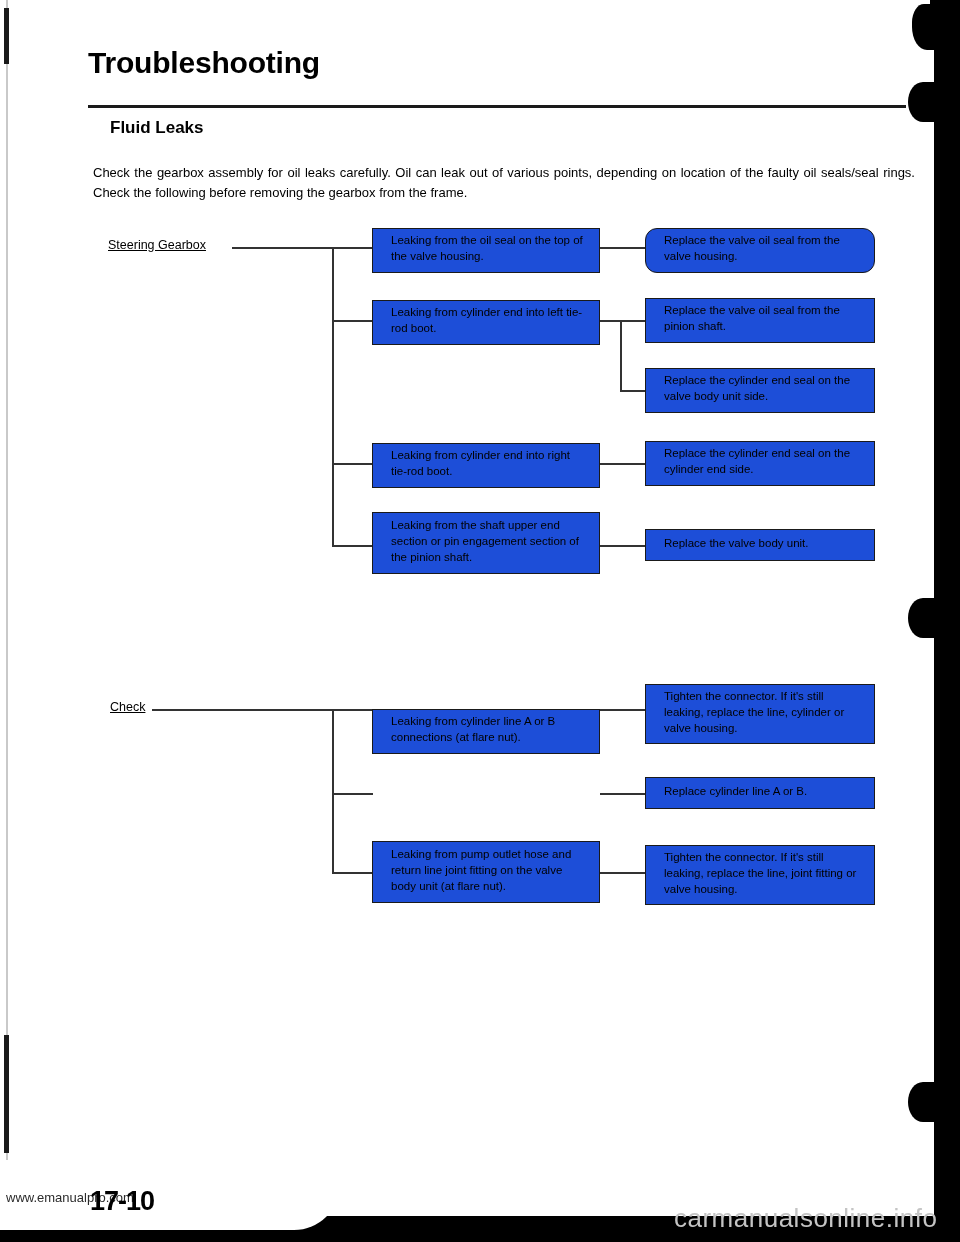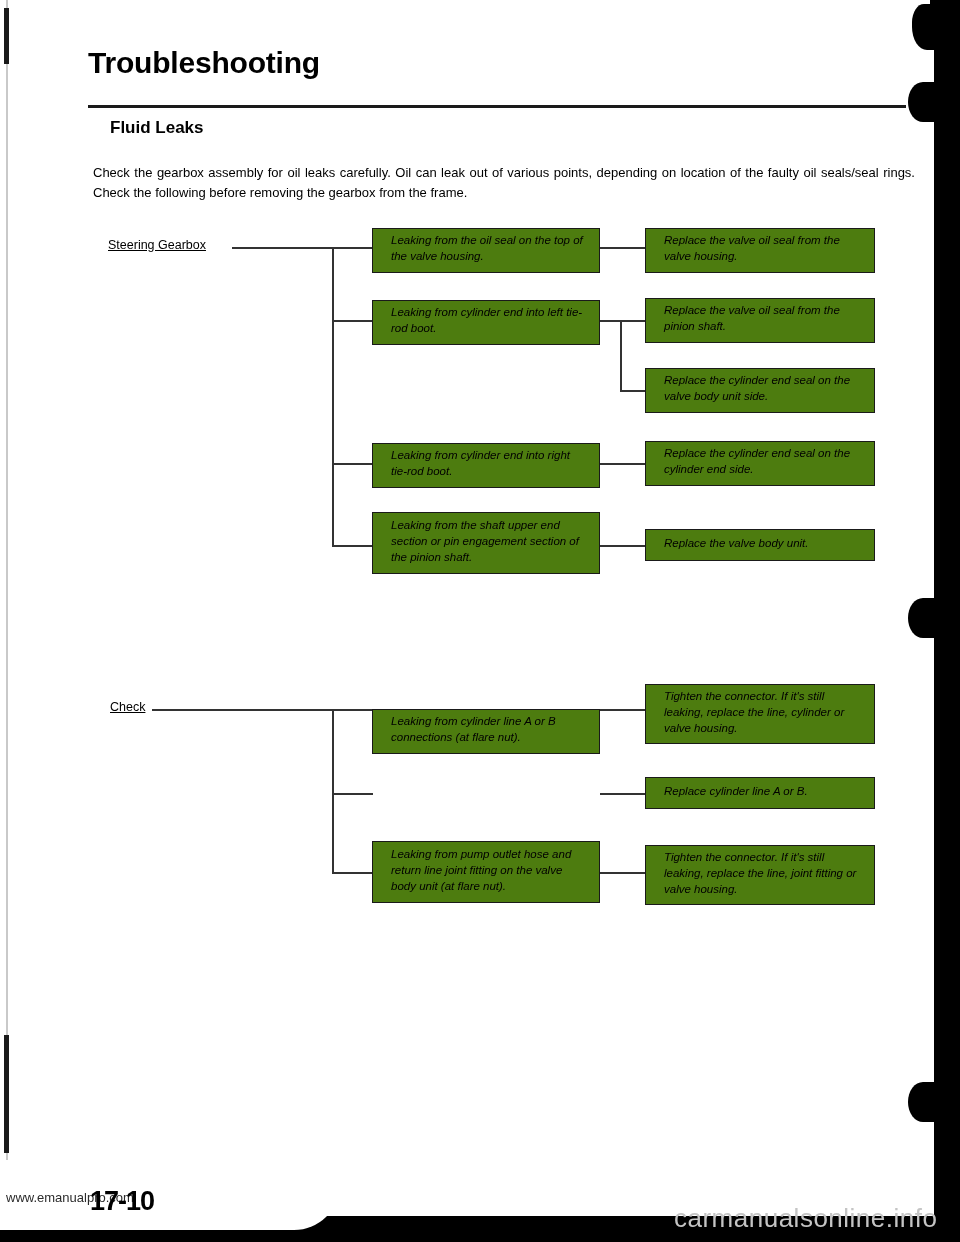--- a/index.html
+++ b/index.html
@@ -113,27 +113,26 @@
     text-decoration: underline;
   }
   #label-steering-gearbox { left: 108px; top: 238px; }
   #label-lines { left: 110px; top: 700px; }
 
   
   .node-box {
     position: absolute;
     box-sizing: border-box;
     border: 1.5px solid #1a1a1a;
-    background: #4d7c0f;
+    background: #1d4ed8;
     font-size: 11.5px;
     line-height: 16px;
     padding: 1px 10px 6px 18px;
     display: flex;
     align-items: center;
-    font-style: italic;
   }
   .node-text { display: block; }
 
   
   .ln-h {
     position: absolute;
     height: 1.5px;
     background: #333333;
   }
   .ln-v {
@@ -215,21 +214,21 @@
   <div class="ln-h" style="left:600px; top:247px; width:45px;"></div>
 
   <div class="ln-h" style="left:600px; top:320px; width:45px;"></div>
   <div class="ln-v" style="left:620px; top:320px; height:71px;"></div>
   <div class="ln-h" style="left:620px; top:390px; width:25px;"></div>
 
   <div class="ln-h" style="left:600px; top:463px; width:45px;"></div>
 
   <div class="ln-h" style="left:600px; top:545px; width:45px;"></div>
 
-  <div class="node-box" style="left:645px; top:228px; width:230px; height:45px;">
+  <div class="node-box" style="left:645px; top:228px; width:230px; height:45px;border-radius:12px;">
     <span class="node-text">Replace the valve oil seal from the valve housing.</span>
   </div>
   <div class="node-box" style="left:645px; top:298px; width:230px; height:45px;">
     <span class="node-text">Replace the valve oil seal from the pinion shaft.</span>
   </div>
   <div class="node-box" style="left:645px; top:368px; width:230px; height:45px;">
     <span class="node-text">Replace the cylinder end seal on the valve body unit side.</span>
   </div>
   <div class="node-box" style="left:645px; top:441px; width:230px; height:45px;">
     <span class="node-text">Replace the cylinder end seal on the cylinder end side.</span>

